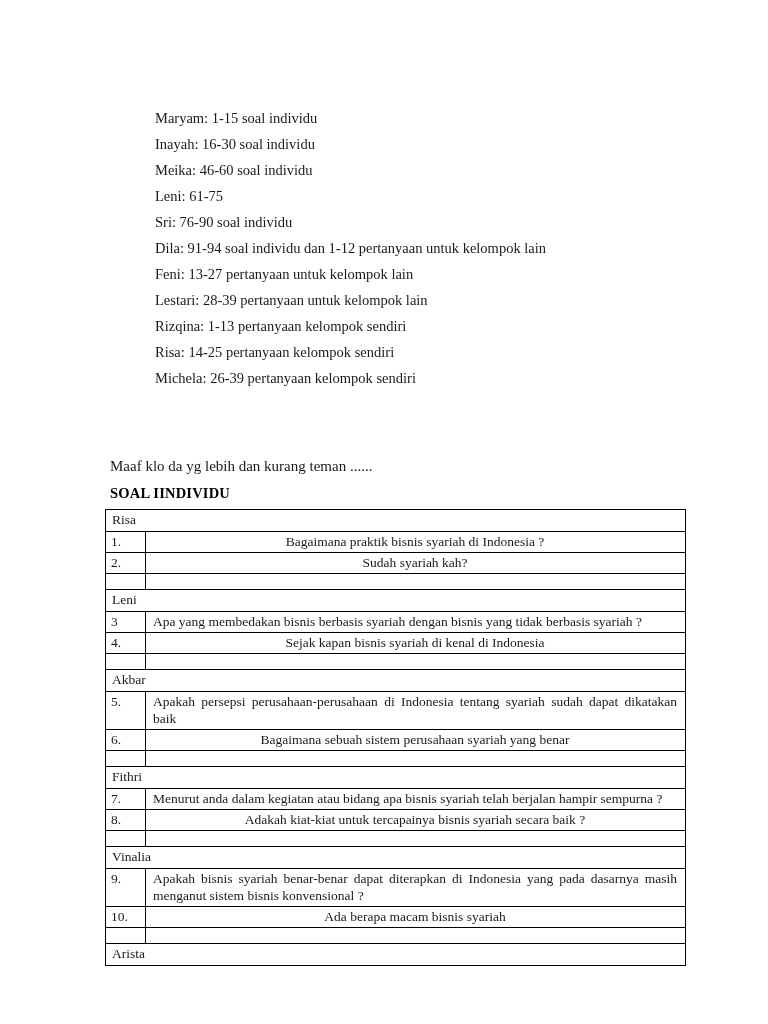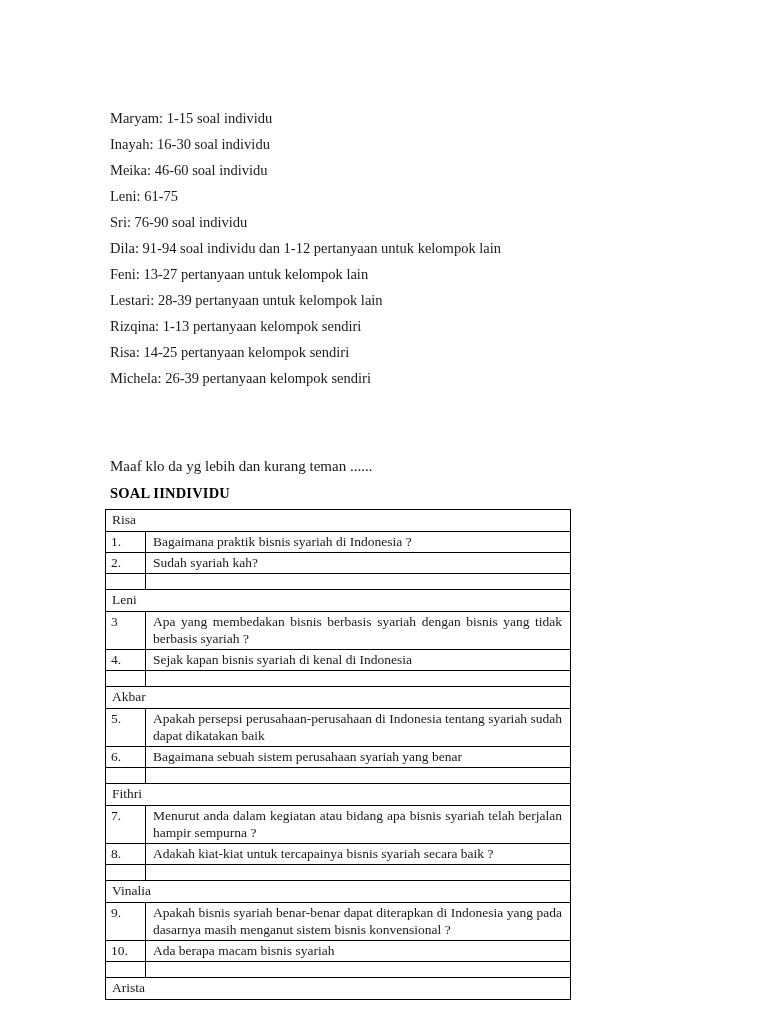--- a/index.html
+++ b/index.html
@@ -31,20 +31,21 @@
     position: absolute;
     left: 110px;
     top: 105px;
     width: 560px;
   }
   .intro-line {
     font-size: 14.5px;
     line-height: 26px;
     white-space: nowrap;
     color: #1a1a1a;
+    margin-left: 45px;
   }
 
   
   .note {
     position: absolute;
     left: 110px;
     top: 455px;
     font-size: 15px;
     line-height: 22px;
     color: #1a1a1a;
@@ -59,21 +60,21 @@
     letter-spacing: 0.2px;
     color: #000000;
     text-align: center;
   }
 
   
   .qtable {
     position: absolute;
     left: 105px;
     top: 509px;
-    width: 466px;
+    width: 581px;
     border-collapse: collapse;
     table-layout: fixed;
   }
   .qtable td {
     border: 1px solid #000000;
     font-size: 13.5px;
     line-height: 17px;
     color: #1a1a1a;
     vertical-align: top;
     padding: 1px 4px 2px 5px;
@@ -91,21 +92,21 @@
     text-align: left;
     padding-left: 5px;
   }
   tr.q-row td.text {
     text-align: justify;
     text-justify: inter-word;
     padding-left: 7px;
     padding-right: 8px;
   }
   tr.q-row td.text.nojustify {
-    text-align: left;
+    text-align: center;
   }
   
   tr.spacer-row td {
     height: 15px;
     padding: 0;
   }
 </style>
 </head>
 <body>
 

